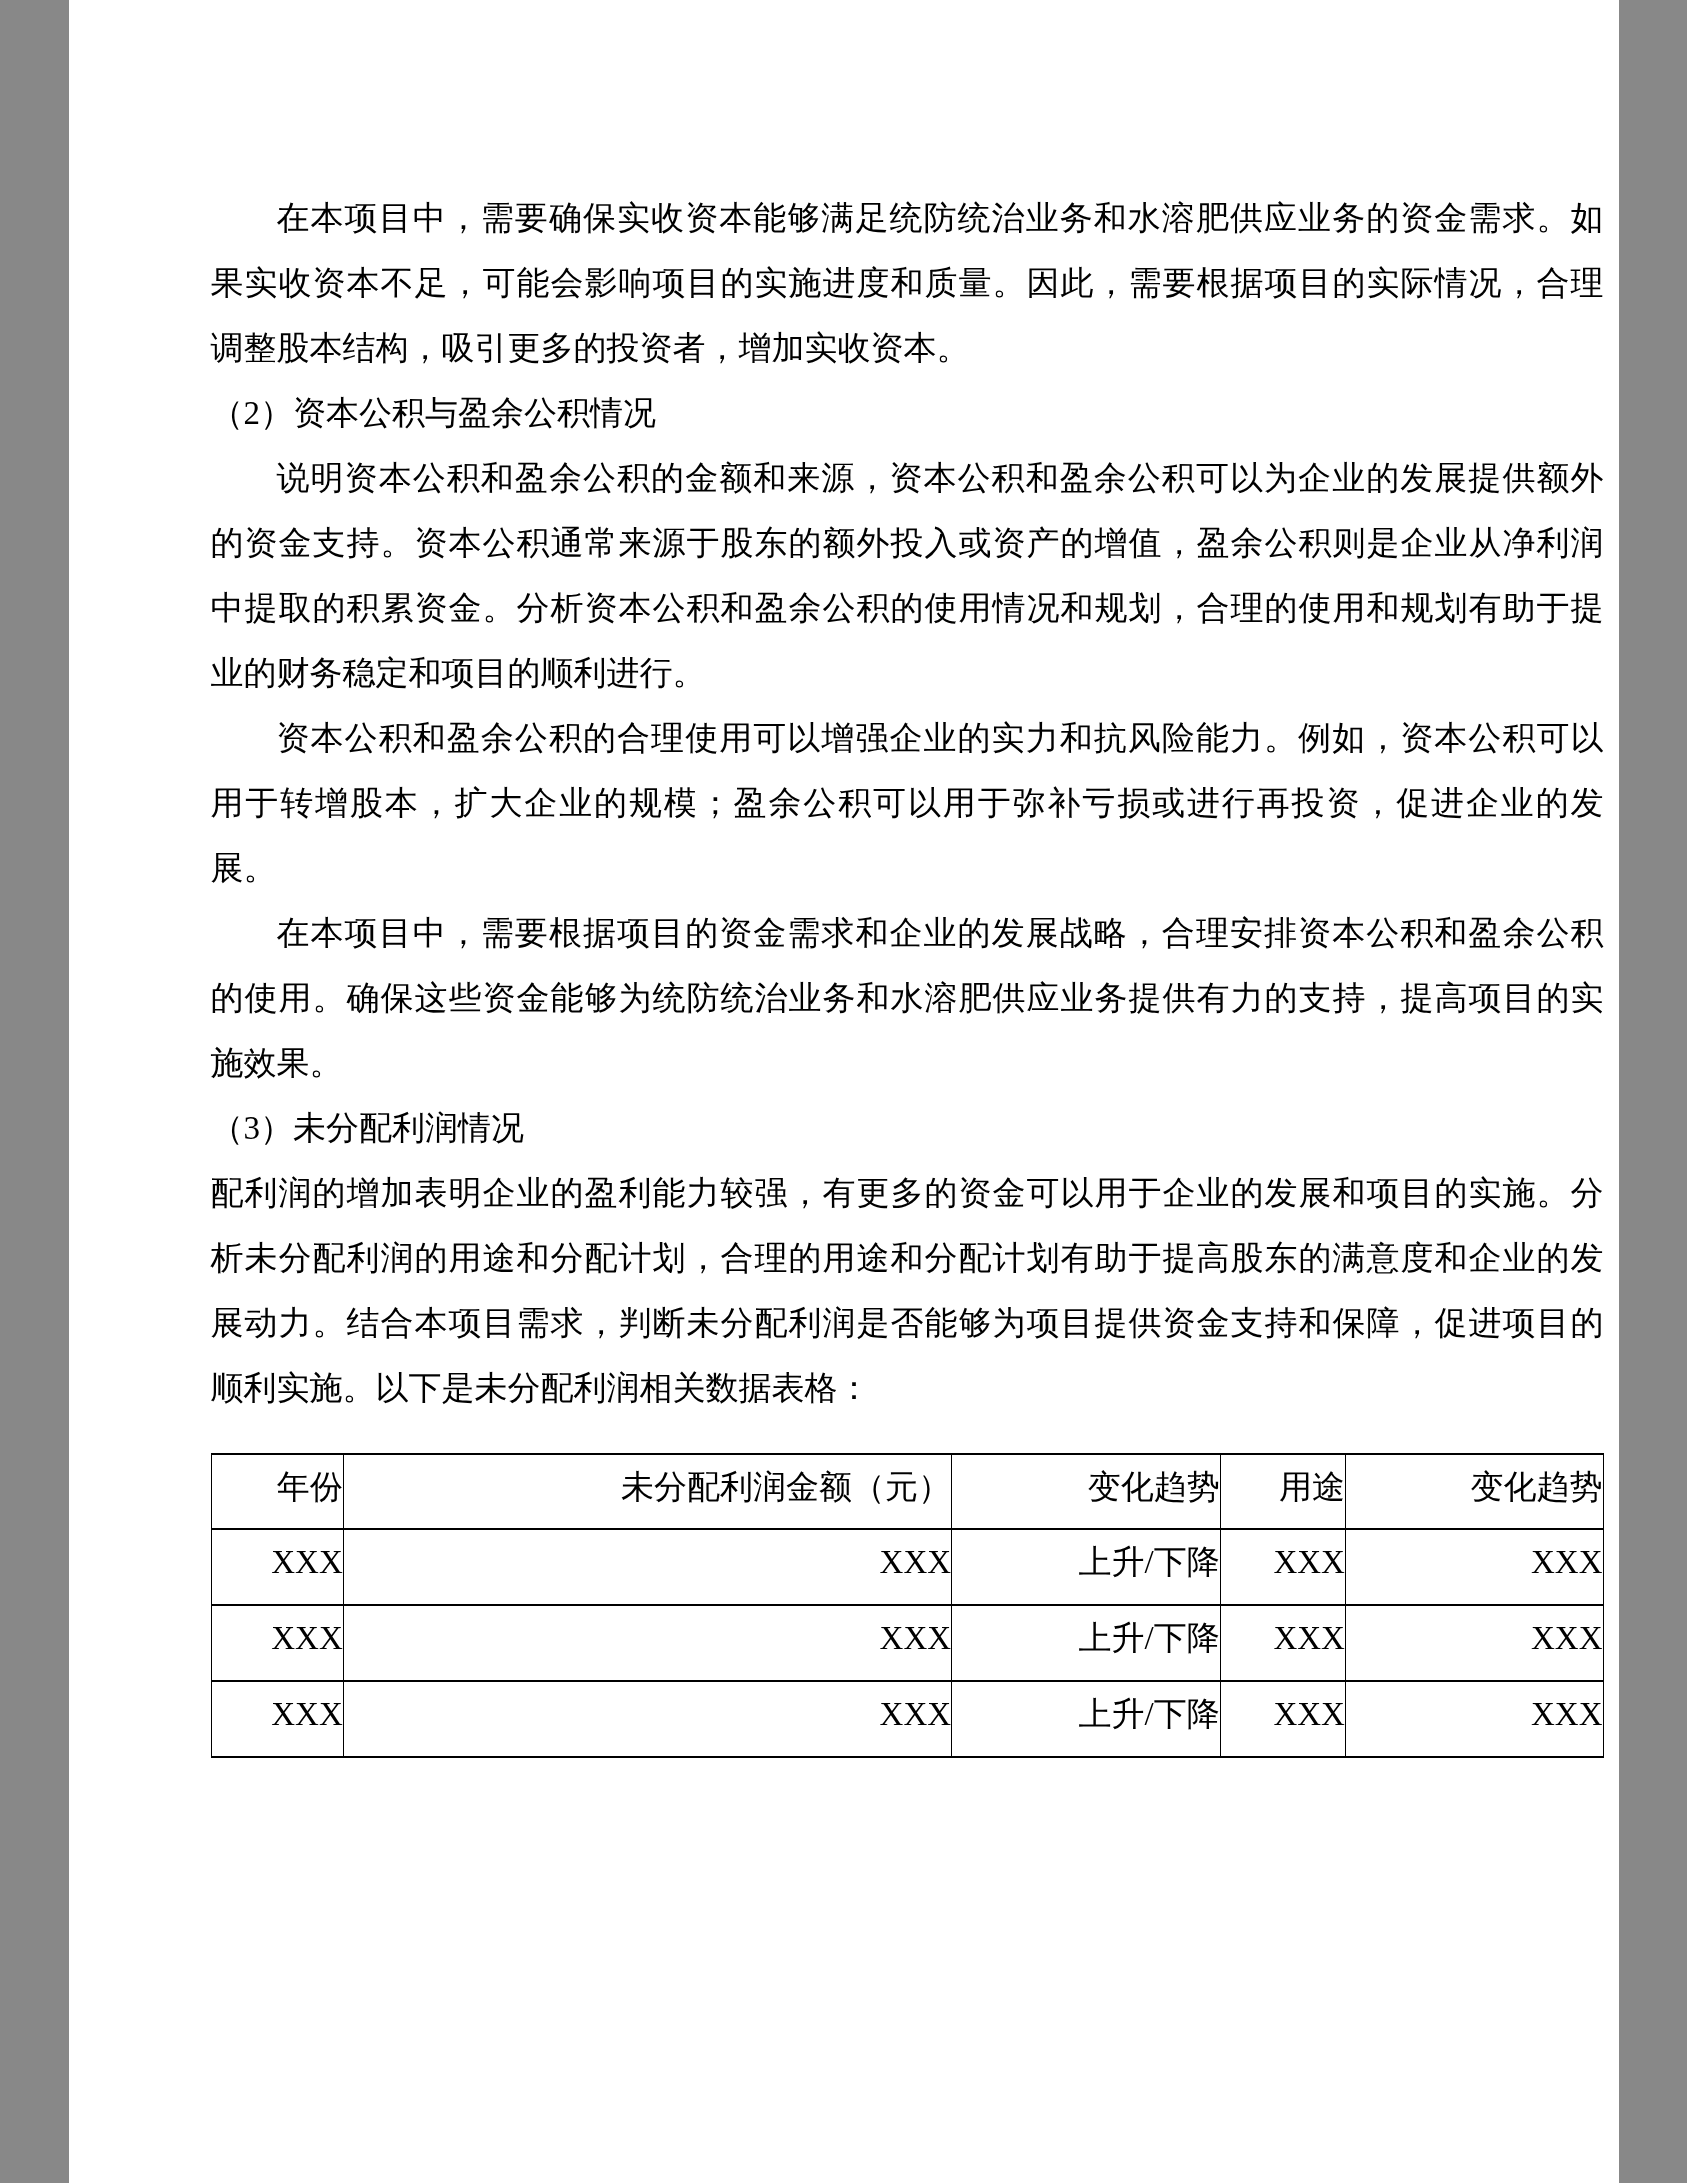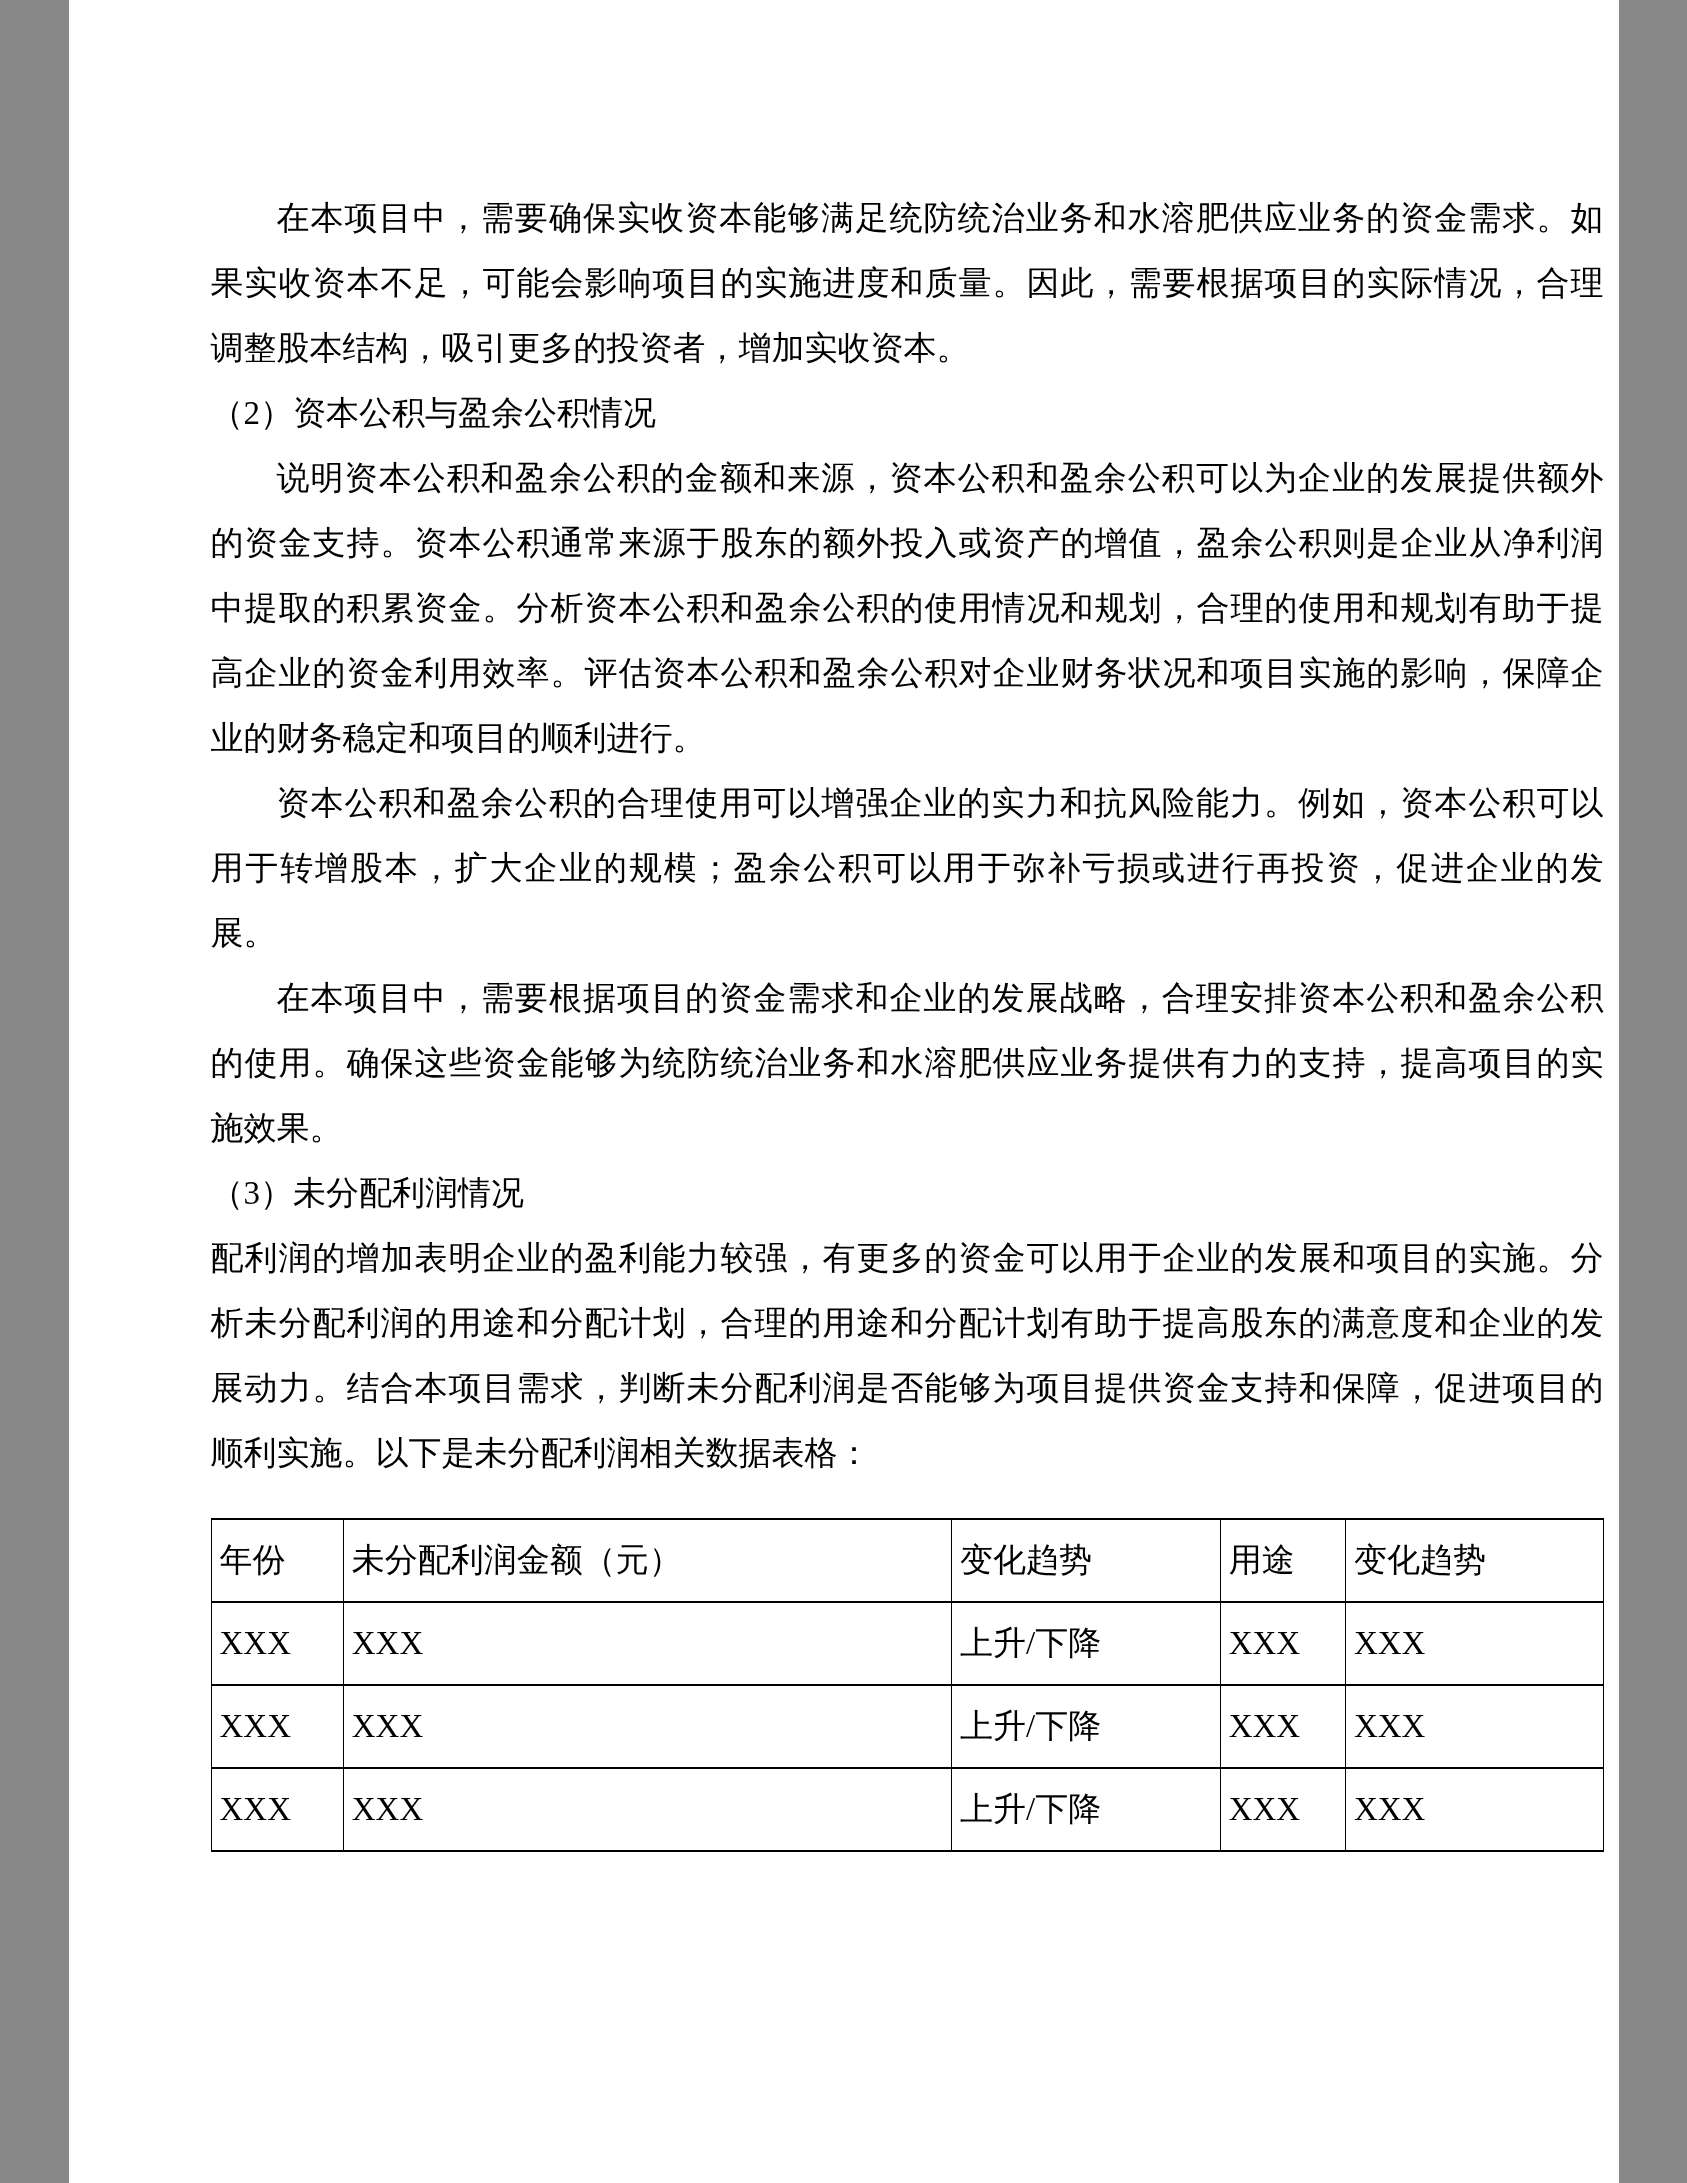--- a/index.html
+++ b/index.html
@@ -49,23 +49,23 @@
     border-right: 1.3px solid #000;
   }
   table.data-table th,
   table.data-table td {
     border-left: 1.3px solid #000;
     border-right: 1.3px solid #000;
     border-bottom: 2.6px solid #000;
     font-weight: normal;
     font-size: 33px;
     line-height: 65px;
-    text-align: left;
+    text-align: right;
     vertical-align: top;
-    padding: 8px;
+    padding: 0;
     overflow: hidden;
     margin-top: 9px;
   }
   table.data-table thead tr { height: 75px; }
   table.data-table tbody tr { height: 76px; }
   col.c-year  { width: 9.5%; }
   col.c-amt   { width: 43.7%; }
   col.c-trend { width: 19.3%; }
   col.c-use   { width: 9.0%; }
   col.c-plan  { width: 18.5%; }
@@ -81,21 +81,20 @@
       <div class="line">果实收资本不足，可能会影响项目的实施进度和质量。因此，需要根据项目的实际情况，合理</div>
       <div class="line endpara">调整股本结构，吸引更多的投资者，增加实收资本。</div>
     </div>
 
     <div class="line heading">（2）资本公积与盈余公积情况</div>
 
     <div>
       <div class="line indent">说明资本公积和盈余公积的金额和来源，资本公积和盈余公积可以为企业的发展提供额外</div>
       <div class="line">的资金支持。资本公积通常来源于股东的额外投入或资产的增值，盈余公积则是企业从净利润</div>
       <div class="line">中提取的积累资金。分析资本公积和盈余公积的使用情况和规划，合理的使用和规划有助于提</div>
-      <div class="line">高企业的资金利用效率。评估资本公积和盈余公积对企业财务状况和项目实施的影响，保障企</div>
       <div class="line endpara">业的财务稳定和项目的顺利进行。</div>
     </div>
 
     <div>
       <div class="line indent">资本公积和盈余公积的合理使用可以增强企业的实力和抗风险能力。例如，资本公积可以</div>
       <div class="line">用于转增股本，扩大企业的规模；盈余公积可以用于弥补亏损或进行再投资，促进企业的发</div>
       <div class="line endpara">展。</div>
     </div>
 
     <div>

